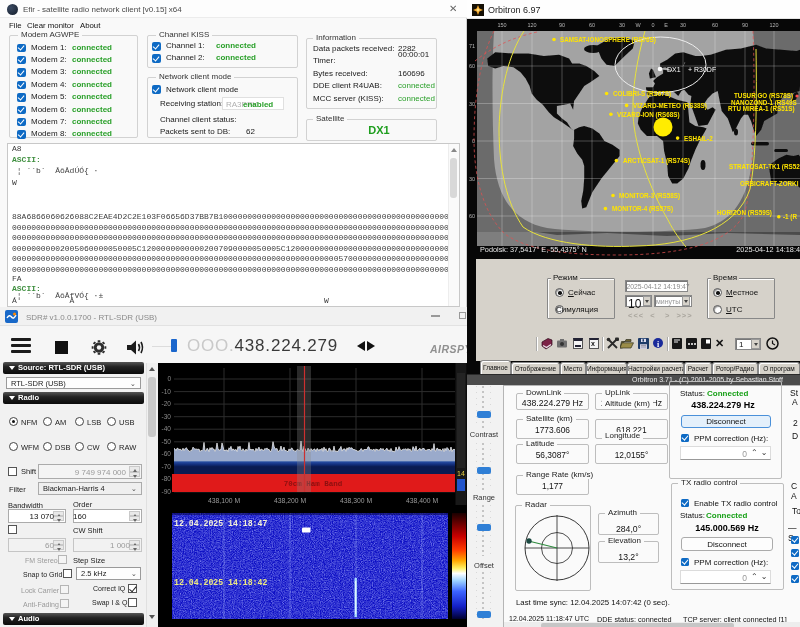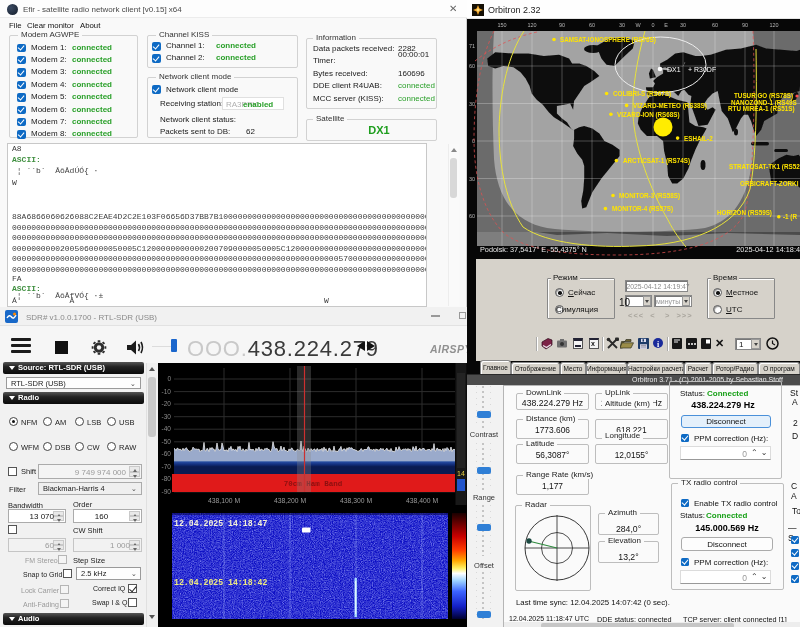--- a/index.html
+++ b/index.html
@@ -76,40 +76,40 @@
 <div class="cb" style="left:152px;top:54.0px"></div>
 <div class="lb" style="left:166px;top:53.0px">Channel 2:</div>
 <div class="lb gn" style="left:216px;top:53.0px">connected</div>
 <div class="gb" style="left:147px;top:77px;width:151px;height:61px"></div>
 <div class="gl" style="left:156px;top:73px">Network client mode</div>
 <div class="cb" style="left:152px;top:85px"></div>
 <div class="lb" style="left:166px;top:84.5px">Network client mode</div>
 <div class="lb" style="left:160px;top:99px">Receiving station:</div>
 <div class="ab" style="left:222px;top:97px;width:62px;height:13px;background:#fff;border:1px solid #e0e0e0"></div>
 <div class="ab" style="left:226px;top:99.5px;font-size:8px;color:#b0b0b0">RA3PPY</div>
-<div class="lb" style="left:160px;top:114.5px">Network client status:</div>
+<div class="lb" style="left:160px;top:114.5px">Channel client status:</div>
 <div class="lb gn" style="left:243px;top:100px">enabled</div>
 <div class="lb" style="left:160px;top:126.5px">Packets sent to DB:</div>
 <div class="lb" style="left:246px;top:126.5px">62</div>
 <div class="gb" style="left:306px;top:38px;width:131px;height:71px"></div>
 <div class="gl" style="left:313px;top:34px">Information</div>
 <div class="lb" style="left:313px;top:43.5px;font-size:8px">Data packets received:</div>
 <div class="lb" style="left:398px;top:43.5px;font-size:8px;color:#1a1a1a">2282</div>
 <div class="lb" style="left:313px;top:56.1px;font-size:8px">Timer:</div>
 <div class="lb" style="left:398px;top:50px;font-size:8px;color:#1a1a1a">00:00:01</div>
 <div class="lb" style="left:313px;top:68.7px;font-size:8px">Bytes received:</div>
 <div class="lb" style="left:398px;top:68.7px;font-size:8px;color:#1a1a1a">160696</div>
 <div class="lb" style="left:313px;top:81.3px;font-size:8px">DDE client R4UAB:</div>
 <div class="lb" style="left:398px;top:81.3px;font-size:8px;color:#2aa02a">connected</div>
 <div class="lb" style="left:313px;top:93.9px;font-size:8px">MCC server (KISS):</div>
 <div class="lb" style="left:398px;top:93.9px;font-size:8px;color:#2aa02a">connected</div>
 <div class="gb" style="left:306px;top:119px;width:131px;height:22px"></div>
 <div class="gl" style="left:313px;top:115px">Satellite</div>
 <div class="ab" style="left:354px;top:123.5px;width:50px;text-align:center;font-size:11px;font-weight:bold;color:#1e9e1e">DX1</div>
-<div class="ab" style="left:7px;top:143px;width:420px;height:164px;background:#fff;border:1px solid #c8c8c8;overflow:hidden;font-family:'Liberation Mono',monospace;font-size:8px;color:#3d3d3d">
+<div class="ab" style="left:7px;top:143px;width:453px;height:164px;background:#fff;border:1px solid #c8c8c8;overflow:hidden;font-family:'Liberation Mono',monospace;font-size:8px;color:#3d3d3d">
 <div style="position:absolute;left:4px;top:0.1px;white-space:pre;">A8</div>
 <div style="position:absolute;left:4px;top:11.0px;white-space:pre;color:#3f8f3f;font-weight:bold">ASCII:</div>
 <div style="position:absolute;left:4px;top:22.0px;white-space:pre;"> ¦ ``b`  ÅôÅdÚÓ{ ·</div>
 <div style="position:absolute;left:4px;top:34.0px;white-space:pre;">W</div>
 <div style="position:absolute;left:4px;top:45.0px;white-space:pre;"></div>
 <div style="position:absolute;left:4px;top:68.0px;white-space:pre;">88A6866060626088C2EAE4D2C2E103F06656D37BB7B1000000000000000000000000000000000000000000000000</div>
 <div style="position:absolute;left:4px;top:78.7px;white-space:pre;">00000000000000000000000000000000000000000000000000000000000000000000000000000000000000000000</div>
 <div style="position:absolute;left:4px;top:89.3px;white-space:pre;">00000000000000000000000000000000000000000000000000000000000000000000000000000000000000000000</div>
 <div style="position:absolute;left:4px;top:99.9px;white-space:pre;">00000000002005060000050005C12000000000002007090000050005C12000000000000000000000000000000000</div>
 <div style="position:absolute;left:4px;top:110.3px;white-space:pre;">00000000000000000000000000000000000000000000000000000000000000000000570000000000000000000000</div>
@@ -146,21 +146,21 @@
         </g>
         <circle cx="9" cy="8.5" r="2.2" fill="#f6f6f6"></circle>
       </g>
     </svg>
 <svg class="ab" style="left:126px;top:32px" width="22" height="17" viewBox="0 0 22 17">
       <polygon points="1,6 5,6 10,1.5 10,15.5 5,11 1,11" fill="#1c1c1c"></polygon>
       <path d="M12.5 5 Q14.5 8.5 12.5 12 M15 3 Q18 8.5 15 14" stroke="#1c1c1c" stroke-width="1.6" fill="none"></path>
     </svg>
 <div class="ab" style="left:152px;top:38.5px;width:19px;height:1.6px;background:#dcdcdc"></div>
 <div class="ab" style="left:171px;top:32px;width:6px;height:13px;background:#1a66cc;border-radius:1px"></div>
-<div class="ab" style="left:187px;top:29px;font-size:22px;letter-spacing:0.8px;color:#c9c9c9;white-space:nowrap">OOO.<span style="color:#3a3a3a">438.224.279</span></div>
+<div class="ab" style="left:187px;top:29px;font-size:17px;letter-spacing:0.8px;color:#c9c9c9;white-space:nowrap">OOO.<span style="color:#3a3a3a">438.224.279</span></div>
 <div class="ab" style="left:357px;top:34px;width:0;height:0;border-top:5.5px solid transparent;border-bottom:5.5px solid transparent;border-right:8px solid #111"></div>
 <div class="ab" style="left:367px;top:34px;width:0;height:0;border-top:5.5px solid transparent;border-bottom:5.5px solid transparent;border-left:8px solid #111"></div>
 <div class="ab" style="left:430px;top:36px;font-size:10.5px;font-weight:bold;font-style:italic;color:#909090;letter-spacing:0.5px">AIRSPY</div>
 <div class="ab" style="left:0;top:56px;width:146px;height:264px;background:#f1f1f1"></div>
 <div class="hdr" style="top:55px"><div class="tri"></div><span>Source: RTL-SDR (USB)</span></div>
 <div class="ab" style="left:6px;top:70px;width:135px;height:12px;background:#fdfdfd;border:1px solid #9a9a9a;font-size:7.5px;color:#222;line-height:11px;padding-left:4px">RTL-SDR (USB)<span style="position:absolute;right:4px;top:0;color:#555">⌄</span></div>
 <div class="hdr" style="top:85px"><div class="tri"></div><span>Radio</span></div>
 <div class="rad rdot" style="left:9px;top:110px"></div>
 <div class="s75" style="left:21px;top:110.5px">NFM</div>
 <div class="rad" style="left:43px;top:110px"></div>
@@ -196,21 +196,21 @@
         <i></i>
       </div>
     </div>
 <div class="ab" style="left:8px;top:205px;width:46px;text-align:right;font-size:8px;color:#111">13 070</div>
 <div class="ab" style="left:73px;top:202px;width:69px;height:14px;background:#fff;border:1px solid #ababab">
       <div class="spin">
         <i></i>
         <i></i>
       </div>
     </div>
-<div class="ab" style="left:73px;top:205px;width:57px;text-align:center;font-size:8px;color:#111">160</div>
+<div class="ab" style="left:73px;top:205px;width:57px;text-align:left;font-size:8px;color:#111">160</div>
 <div class="ccb" style="left:8px;top:218px"></div>
 <div class="s75" style="left:21px;top:234px">Squelch</div>
 <div class="s75" style="left:73px;top:218.5px">CW Shift</div>
 <div class="ab" style="left:8px;top:231px;width:58px;height:14px;background:#f2f2f2;border:1px solid #c5c5c5">
       <div class="spin">
         <i></i>
         <i></i>
       </div>
     </div>
 <div class="sgray" style="left:8px;top:234px;width:46px;text-align:right;font-size:8px">60</div>
@@ -348,21 +348,21 @@
 <div class="ab" style="left:490px;top:265px;width:1px;height:48px;background:repeating-linear-gradient(#d8d8d8 0 1.4px,transparent 1.4px 6px)"></div>
 <div class="ab" style="left:477px;top:303.5px;width:14px;height:7px;background:#2f7fd6;border-radius:2px"></div>
 </div>
 <div class="ab" style="left:467px;top:0;width:333px;height:385px;background:#070707">
 <div class="ab" style="left:0;top:0;width:333px;height:19px;background:#fefefe;border-bottom:1px solid #e5e5e5"></div>
 <svg class="ab" style="left:5px;top:3.5px" width="12" height="12">
       <rect width="12" height="12" fill="#151005"></rect>
       <polygon points="6,1 7.4,4.6 11,6 7.4,7.4 6,11 4.6,7.4 1,6 4.6,4.6" fill="#f4a830"></polygon>
       <circle cx="6" cy="6" r="1.4" fill="#ffe080"></circle>
     </svg>
-<div class="ab" style="left:21px;top:4.5px;font-size:9px;color:#222">Orbitron 2.32</div>
+<div class="ab" style="left:21px;top:4.5px;font-size:9px;color:#222">Orbitron 6.97</div>
 <svg class="ab" style="left:0;top:19px" width="333" height="240" viewBox="0 0 333 240">
       <rect width="333" height="240" fill="#070707"></rect>
       <rect x="10" y="12" width="323" height="215" fill="#6b6b6b"></rect>
       <path d="M27,12 L286,12 C290,50 291,110 284,150 C278,185 262,203 238,209 C200,214 120,214 80,209 C48,203 30,180 27,140 C25,95 25,45 27,12 Z" fill="#a3a3a3"></path>
       <rect x="10" y="213" width="323" height="14" fill="#7e7e7e"></rect>
       <path d="M10,213 L70,213 L90,216 L140,214 L200,217 L260,214 L333,216 L333,213 Z" fill="#2a2a2a" opacity="0.6"></path>
       <defs>
         <filter id="lb" x="-5%" y="-5%" width="110%" height="110%">
           <feGaussianBlur stdDeviation="0.45"></feGaussianBlur>
         </filter>
@@ -457,21 +457,21 @@
 <div class="og" style="left:80px;top:278px;width:68px;height:41px"></div>
 <div class="ogl" style="left:84px;top:274px">Режим</div>
 <div class="orad" style="left:88px;top:288px"></div>
     <div class="ab" style="left:91px;top:291px;width:3.5px;height:3.5px;border-radius:50%;background:#111"></div>
 <div class="otx" style="left:101px;top:288px"><u>С</u>ейчас</div>
 <div class="orad" style="left:88px;top:305px"></div>
 <div class="otx" style="left:89px;top:305px">Симуляция</div>
 <div class="ab" style="left:158px;top:280px;width:63px;height:12px;background:#fff;border:1px solid #888;box-shadow:inset 1px 1px 0 #777"></div>
 <div class="ab" style="left:159.5px;top:283px;font-size:6.8px;color:#8a8a8a;white-space:nowrap">2025-04-12 14:19:47</div>
 <div class="ab" style="left:158px;top:295px;width:27px;height:12px;background:#fff;border:1px solid #888;box-shadow:inset 1px 1px 0 #777"></div>
-<div class="ab" style="left:152px;top:297px;font-size:10px;color:#111">10</div>
+<div class="ab" style="left:161px;top:297px;font-size:12px;color:#111">10</div>
 <div class="ab" style="left:176px;top:296px;width:8px;height:10px;background:#d6d2ca;border:1px solid #999"></div>
 <div class="ab" style="left:178px;top:300px;width:0;height:0;border-left:2.5px solid transparent;border-right:2.5px solid transparent;border-top:3px solid #444"></div>
 <div class="ab" style="left:187px;top:295px;width:38px;height:12px;background:#fff;border:1px solid #888;box-shadow:inset 1px 1px 0 #777"></div>
 <div class="ab" style="left:189px;top:298px;font-size:7px;color:#999">минуты</div>
 <div class="ab" style="left:215px;top:296px;width:8px;height:10px;background:#d6d2ca;border:1px solid #999"></div>
 <div class="ab" style="left:217px;top:300px;width:0;height:0;border-left:2.5px solid transparent;border-right:2.5px solid transparent;border-top:3px solid #444"></div>
 <div class="ab" style="left:161px;top:311px;width:62px;font-size:7.5px;font-weight:bold;color:#a8a49c;letter-spacing:1px;white-space:nowrap">&lt;&lt;&lt; &nbsp;&lt; &nbsp;&nbsp;&gt; &nbsp;&gt;&gt;&gt;</div>
 <div class="og" style="left:240px;top:278px;width:68px;height:41px"></div>
 <div class="ogl" style="left:244px;top:274px">Время</div>
 <div class="orad" style="left:246px;top:288px"></div>
@@ -548,21 +548,21 @@
 <div class="ab" style="left:165px;top:376px;font-size:7px;color:#ececec;white-space:nowrap">Orbitron 3.71 - (C) 2001-2005 by Sebastian Stoff</div>
 </div>
 <div class="ab" style="left:503px;top:385px;width:297px;height:242px;background:#fafafa;border-left:1px solid #b5b5b5;border-top:1px solid #b5b5b5;font-family:'Liberation Sans',sans-serif">
 <div class="dgb" style="left:12px;top:7px;width:73px;height:17px"></div>
 <div class="dgl" style="left:19px;top:3px">DownLink</div>
 <div class="dval" style="left:12px;top:11.5px;width:73px;text-align:center;font-weight:normal;font-size:8.7px">438.224.279 Hz</div>
 <div class="dgb" style="left:91px;top:7px;width:73px;height:17px"></div>
 <div class="dgl" style="left:98px;top:3px">UpLink</div>
 <div class="dval" style="left:91px;top:11.5px;width:73px;text-align:center;font-weight:normal;font-size:8.7px">145.000.569 Hz</div>
 <div class="dgb" style="left:12px;top:33px;width:73px;height:20px"></div>
-<div class="dgl" style="left:19px;top:29px">Distance (km)</div>
+<div class="dgl" style="left:19px;top:29px">Satellite (km)</div>
 <div class="dval" style="left:12px;top:39.0px;width:73px;text-align:center;font-weight:normal;font-size:8.4px">1773.606</div>
 <div class="dgb" style="left:91px;top:33px;width:73px;height:20px"></div>
 <div class="dgl" style="left:98px;top:14px">Altitude (km)</div>
 <div class="dval" style="left:91px;top:39.0px;width:73px;text-align:center;font-weight:normal;font-size:8.4px">618.221</div>
 <div class="dgb" style="left:12px;top:58px;width:73px;height:20px"></div>
 <div class="dgl" style="left:19px;top:54px">Latitude</div>
 <div class="dval" style="left:12px;top:64.0px;width:73px;text-align:center;font-weight:normal;font-size:8.4px">56,3087°</div>
 <div class="dgb" style="left:91px;top:58px;width:73px;height:20px"></div>
 <div class="dgl" style="left:98px;top:46px">Longitude</div>
 <div class="dval" style="left:91px;top:64.0px;width:73px;text-align:center;font-weight:normal;font-size:8.4px">12,0155°</div>

